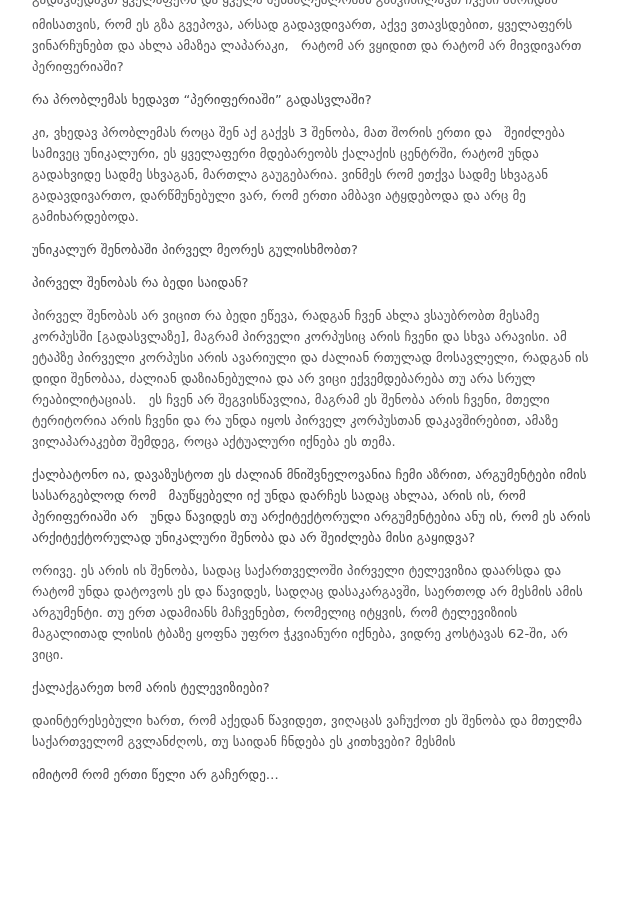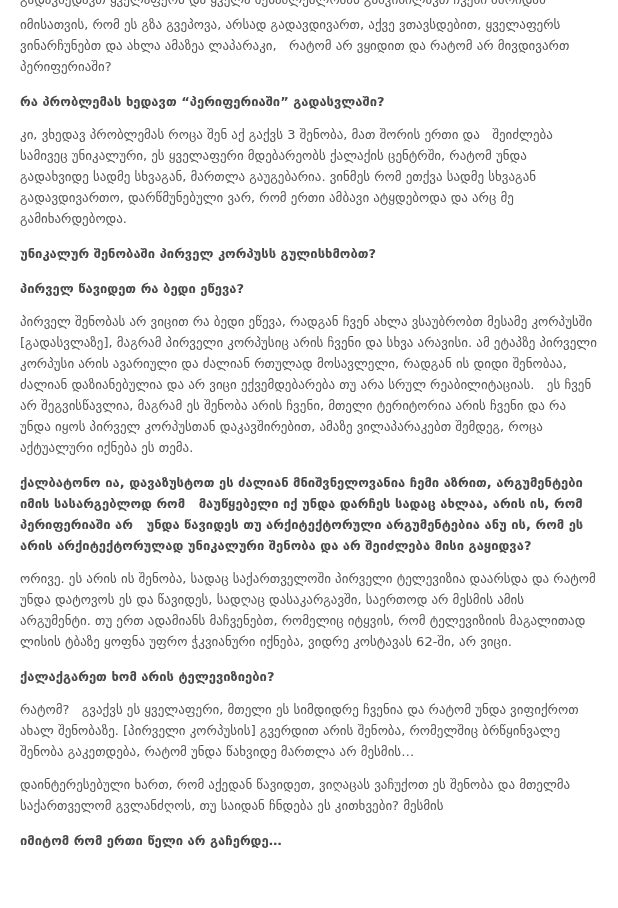--- a/index.html
+++ b/index.html
@@ -8,34 +8,34 @@
     padding: 0;
     background: #ffffff;
   }
   body {
     width: 618px;
     height: 908px;
     overflow: hidden;
     font-family: "DejaVu Sans", sans-serif;
   }
   main.article {
-    padding: 0 21px 0 20px;
+    padding: 0 21px 0 32px;
   }
   .para {
     margin: 0 0 12px 0;
     font-size: 13px;
     line-height: 21px;
     color: #565658;
     white-space: pre-wrap;
     word-wrap: break-word;
   }
   .para.question {
-    font-weight: bold;
+    font-weight: normal;
     color: #4b4b4d;
-    margin-top: 14px;
+    margin-top: 6px;
     margin-bottom: 12px;
   }
   
   .clip-line {
     height: 10px;
     overflow: hidden;
     margin-bottom: 4px;
   }
   .clip-line .para {
     position: relative;
@@ -51,32 +51,31 @@
   <div class="clip-line">
     <p class="para">გადავხედავთ ყველაფერს და ყველა შესაძლებლობას განვიხილავთ ჩვენი მხრიდან სწორედ</p>
   </div>
 
   <p class="para">იმისათვის, რომ ეს გზა გვეპოვა, არსად გადავდივართ, აქვე ვთავსდებით, ყველაფერს ვინარჩუნებთ და ახლა ამაზეა ლაპარაკი,   რატომ არ ვყიდით და რატომ არ მივდივართ პერიფერიაში?</p>
 
   <p class="para question">რა პრობლემას ხედავთ “პერიფერიაში” გადასვლაში?</p>
 
   <p class="para">კი, ვხედავ პრობლემას როცა შენ აქ გაქვს 3 შენობა, მათ შორის ერთი და   შეიძლება სამივეც უნიკალური, ეს ყველაფერი მდებარეობს ქალაქის ცენტრში, რატომ უნდა გადახვიდე სადმე სხვაგან, მართლა გაუგებარია. ვინმეს რომ ეთქვა სადმე სხვაგან გადავდივართო, დარწმუნებული ვარ, რომ ერთი ამბავი ატყდებოდა და არც მე გამიხარდებოდა.</p>
 
-  <p class="para question">უნიკალურ შენობაში პირველ კორპუსს გულისხმობთ?</p>
+  <p class="para question">უნიკალურ შენობაში პირველ მეორეს გულისხმობთ?</p>
 
 
-  <p class="para question">პირველ წავიდეთ რა ბედი ეწევა?</p>
+  <p class="para question">პირველ შენობას რა ბედი საიდან?</p>
 
   <p class="para">პირველ შენობას არ ვიცით რა ბედი ეწევა, რადგან ჩვენ ახლა ვსაუბრობთ მესამე კორპუსში [გადასვლაზე], მაგრამ პირველი კორპუსიც არის ჩვენი და სხვა არავისი. ამ ეტაპზე პირველი კორპუსი არის ავარიული და ძალიან რთულად მოსავლელი, რადგან ის დიდი შენობაა, ძალიან დაზიანებულია და არ ვიცი ექვემდებარება თუ არა სრულ რეაბილიტაციას.   ეს ჩვენ არ შეგვისწავლია, მაგრამ ეს შენობა არის ჩვენი, მთელი ტერიტორია არის ჩვენი და რა უნდა იყოს პირველ კორპუსთან დაკავშირებით, ამაზე ვილაპარაკებთ შემდეგ, როცა აქტუალური იქნება ეს თემა.</p>
 
   <p class="para question">ქალბატონო ია, დავაზუსტოთ ეს ძალიან მნიშვნელოვანია ჩემი აზრით, არგუმენტები იმის სასარგებლოდ რომ   მაუწყებელი იქ უნდა დარჩეს სადაც ახლაა, არის ის, რომ პერიფერიაში არ   უნდა წავიდეს თუ არქიტექტორული არგუმენტებია ანუ ის, რომ ეს არის არქიტექტორულად უნიკალური შენობა და არ შეიძლება მისი გაყიდვა?</p>
 
   <p class="para">ორივე. ეს არის ის შენობა, სადაც საქართველოში პირველი ტელევიზია დაარსდა და რატომ უნდა დატოვოს ეს და წავიდეს, სადღაც დასაკარგავში, საერთოდ არ მესმის ამის არგუმენტი. თუ ერთ ადამიანს მაჩვენებთ, რომელიც იტყვის, რომ ტელევიზიის მაგალითად ლისის ტბაზე ყოფნა უფრო ჭკვიანური იქნება, ვიდრე კოსტავას 62-ში, არ ვიცი.</p>
 
   <p class="para question">ქალაქგარეთ ხომ არის ტელევიზიები?</p>
 
-  <p class="para">რატომ?   გვაქვს ეს ყველაფერი, მთელი ეს სიმდიდრე ჩვენია და რატომ უნდა ვიფიქროთ ახალ შენობაზე. [პირველი კორპუსის] გვერდით არის შენობა, რომელშიც ბრწყინვალე შენობა გაკეთდება, რატომ უნდა წახვიდე მართლა არ მესმის…</p>
 
   <p class="para">დაინტერესებული ხართ, რომ აქედან წავიდეთ, ვიღაცას ვაჩუქოთ ეს შენობა და მთელმა საქართველომ გვლანძღოს, თუ საიდან ჩნდება ეს კითხვები? მესმის</p>
 
   <p class="para question">იმიტომ რომ ერთი წელი არ გაჩერდე…</p>
 
 </main>
 
 </body></html>

